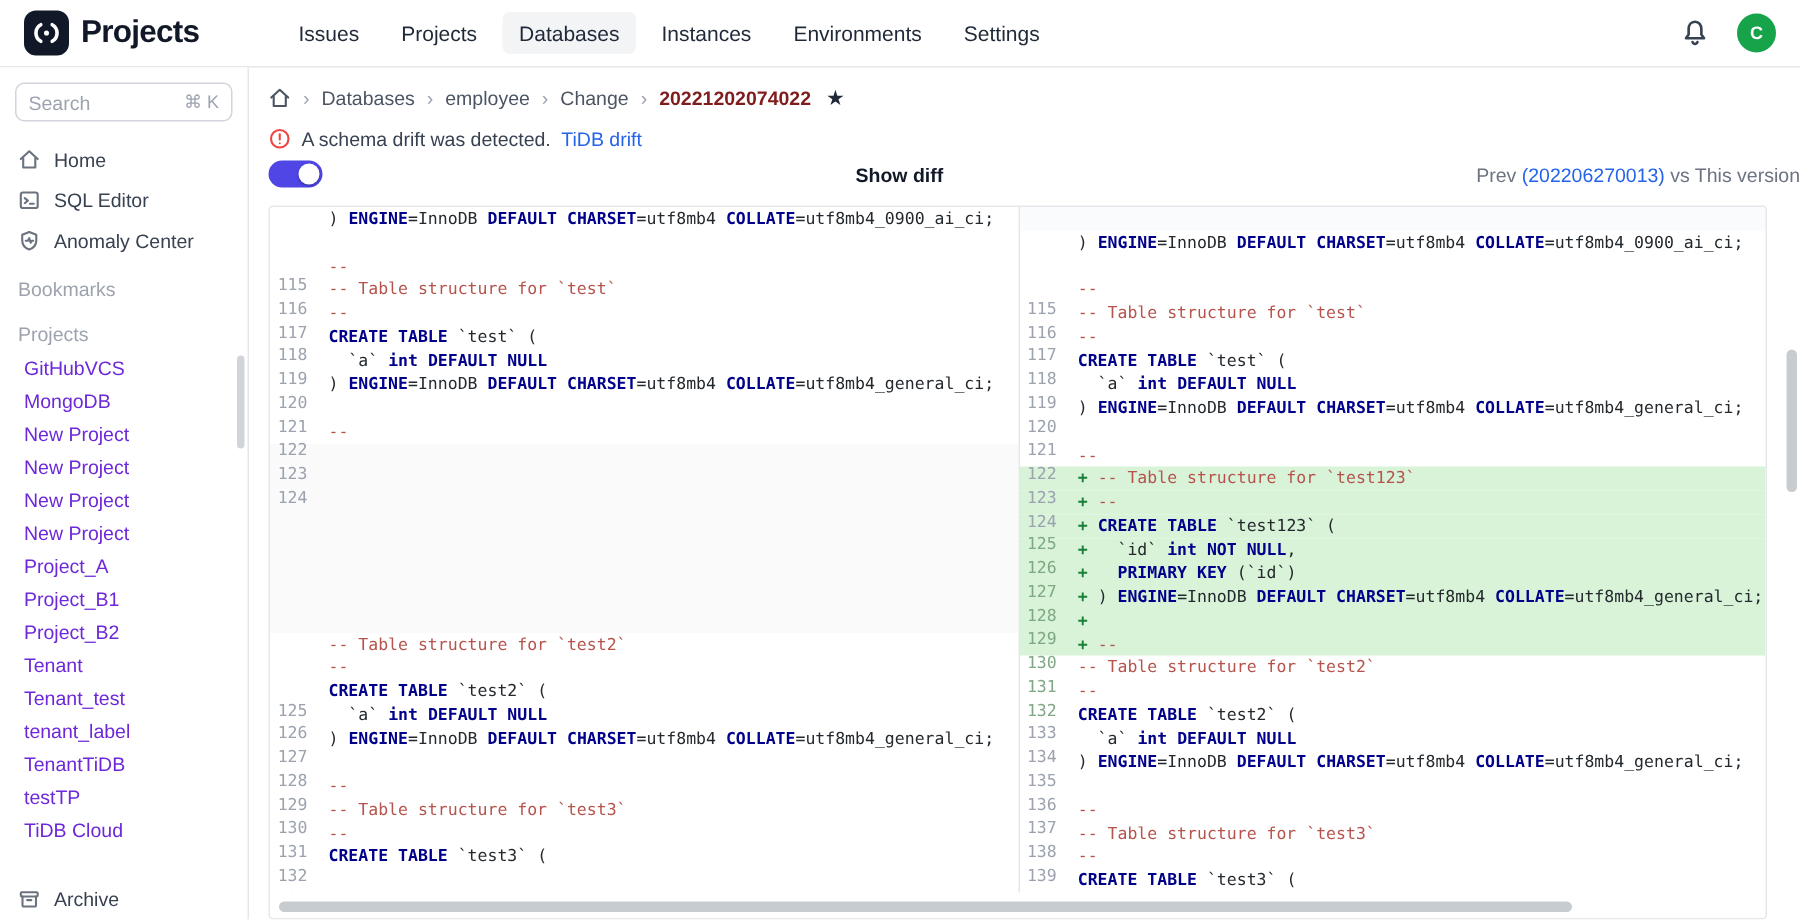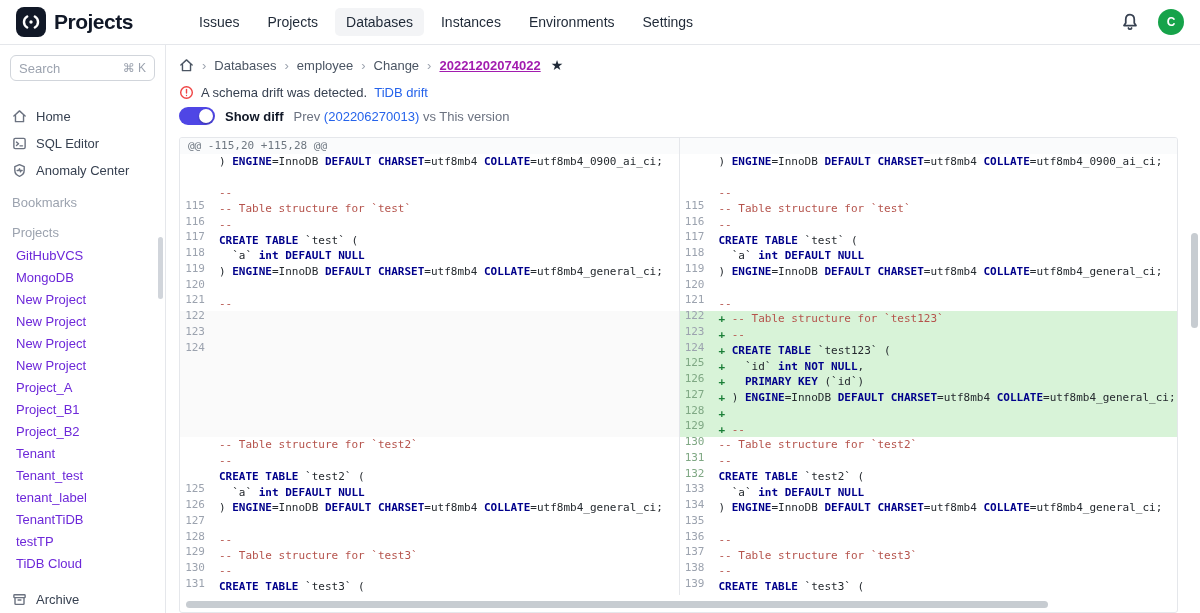--- a/index.html
+++ b/index.html
@@ -21,21 +21,21 @@
   .nav-right { margin-left:auto; display:flex; align-items:center; gap:18px; }
   .avatar { width:26px; height:26px; border-radius:50%; background:#16a34a; color:#fff;
             font-size:12px; font-weight:700; display:flex; align-items:center; justify-content:center; cursor:pointer; }
 
   
   .main-row { flex:1; display:flex; min-height:0; }
 
   
   .sidebar { width:166px; flex-shrink:0; border-right:1px solid #e5e7eb;
              display:flex; flex-direction:column; position:relative; background:#fff; }
-  .search-box { margin:10px 10px 22px 10px; height:26px; border:1px solid #d1d5db; border-radius:6px;
+  .search-box { margin:10px 10px 12px 10px; height:26px; border:1px solid #d1d5db; border-radius:6px;
                 display:flex; align-items:center; padding:0 8px; gap:4px; }
   .search-box input { border:none; outline:none; width:90px; font-size:13px; color:#374151;
                       font-family:"Liberation Sans",sans-serif; }
   .search-box input::placeholder { color:#9ca3af; }
   .kbd-hint { margin-left:auto; font-size:12px; color:#9ca3af; white-space:nowrap; }
   .side-nav-item { display:flex; align-items:center; gap:9px; height:27px; padding:0 12px;
                    font-size:13px; color:#374151; cursor:pointer; }
   .side-section-label { height:24px; display:flex; align-items:center; padding:0 12px;
                         font-size:13px; color:#9ca3af; margin-top:6px; }
   .project-item { height:22px; display:flex; align-items:center; padding:0 12px 0 16px;
@@ -46,27 +46,27 @@
               align-items:center; padding:0 12px; font-size:12px; font-weight:700; color:#111827; }
   .sidebar-scroll-thumb { position:absolute; right:2px; top:192px; width:5px; height:62px;
                           background:#d1d5db; border-radius:3px; }
 
   
   .main { flex:1; min-width:0; display:flex; flex-direction:column; padding-left:13px; position:relative; }
   .breadcrumb { height:32px; margin-top:4px; display:flex; align-items:center; gap:8px;
                 font-size:13px; color:#4b5563; }
   .crumb { cursor:pointer; }
   .crumb-sep { color:#9ca3af; }
-  .crumb-last { font-weight:700; color:#a21caf;text-decoration:underline; }
+  .crumb-last { font-weight:700; color:#7f1d1d; }
   .star { font-size:14px; color:#1f2937; cursor:pointer; margin-left:2px; }
 
   .drift-alert { height:22px; display:flex; align-items:center; gap:7px; font-size:13px; color:#374151; }
   .link-blue { color:#2563eb; cursor:pointer; }
 
-  .diff-bar { height:26px; display:flex; align-items:center; gap:10px; }
+  .diff-bar { height:26px; display:flex; align-items:center; gap:10px;justify-content:space-between; }
   .toggle { width:36px; height:18px; border-radius:10px; background:#4f46e5; position:relative;
             cursor:pointer; flex-shrink:0; }
   .toggle .knob { position:absolute; top:2px; right:2px; width:14px; height:14px; border-radius:50%;
                   background:#fff; box-shadow:0 1px 2px rgba(0,0,0,.3); }
   .toggle-label { font-size:13px; font-weight:700; color:#111827; }
   .prev-text { font-size:13px; color:#6b7280; }
 
   
   .diff-panel { margin-top:8px; margin-right:22px; flex:1; border:1px solid #e5e7eb; border-radius:3px;
                 background:#fff; position:relative; overflow:hidden; }
@@ -241,21 +241,20 @@
         <span class="prev-text">
           <span>Prev</span>
           <span class="link-blue">(202206270013)</span>
           <span>vs This version</span>
         </span>
       </div>
 
       <div class="diff-panel">
         <div class="diff-grid">
           <div class="diff-col left" id="diff-left">
-              <div class="drow hunk">@@ -115,20 +115,28 @@</div>
               <div class="drow"><span class="gut">115</span><span class="code"><span class="tok-t">) </span><span class="tok-k">ENGINE</span><span class="tok-t">=InnoDB </span><span class="tok-k">DEFAULT</span><span class="tok-t"> </span><span class="tok-k">CHARSET</span><span class="tok-t">=utf8mb4 </span><span class="tok-k">COLLATE</span><span class="tok-t">=utf8mb4_0900_ai_ci;</span></span></div>
               <div class="drow"><span class="gut">116</span><span class="code"></span></div>
               <div class="drow"><span class="gut">117</span><span class="code"><span class="tok-c">--</span></span></div>
               <div class="drow"><span class="gut">118</span><span class="code"><span class="tok-c">-- Table structure for `test`</span></span></div>
               <div class="drow"><span class="gut">119</span><span class="code"><span class="tok-c">--</span></span></div>
               <div class="drow"><span class="gut">120</span><span class="code"><span class="tok-k">CREATE TABLE</span><span class="tok-t"> `test` (</span></span></div>
               <div class="drow"><span class="gut">121</span><span class="code"><span class="tok-t">  `a` </span><span class="tok-k">int</span><span class="tok-t"> </span><span class="tok-k">DEFAULT</span><span class="tok-t"> </span><span class="tok-k">NULL</span></span></div>
               <div class="drow"><span class="gut">122</span><span class="code"><span class="tok-t">) </span><span class="tok-k">ENGINE</span><span class="tok-t">=InnoDB </span><span class="tok-k">DEFAULT</span><span class="tok-t"> </span><span class="tok-k">CHARSET</span><span class="tok-t">=utf8mb4 </span><span class="tok-k">COLLATE</span><span class="tok-t">=utf8mb4_general_ci;</span></span></div>
               <div class="drow"><span class="gut">123</span><span class="code"></span></div>
               <div class="drow"><span class="gut">124</span><span class="code"><span class="tok-c">--</span></span></div>

